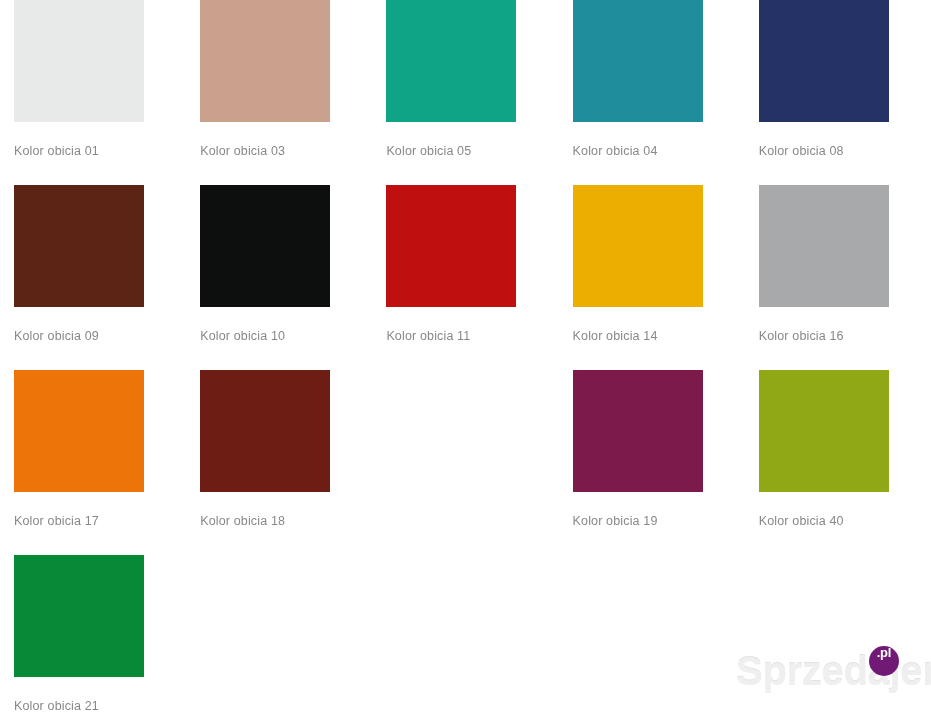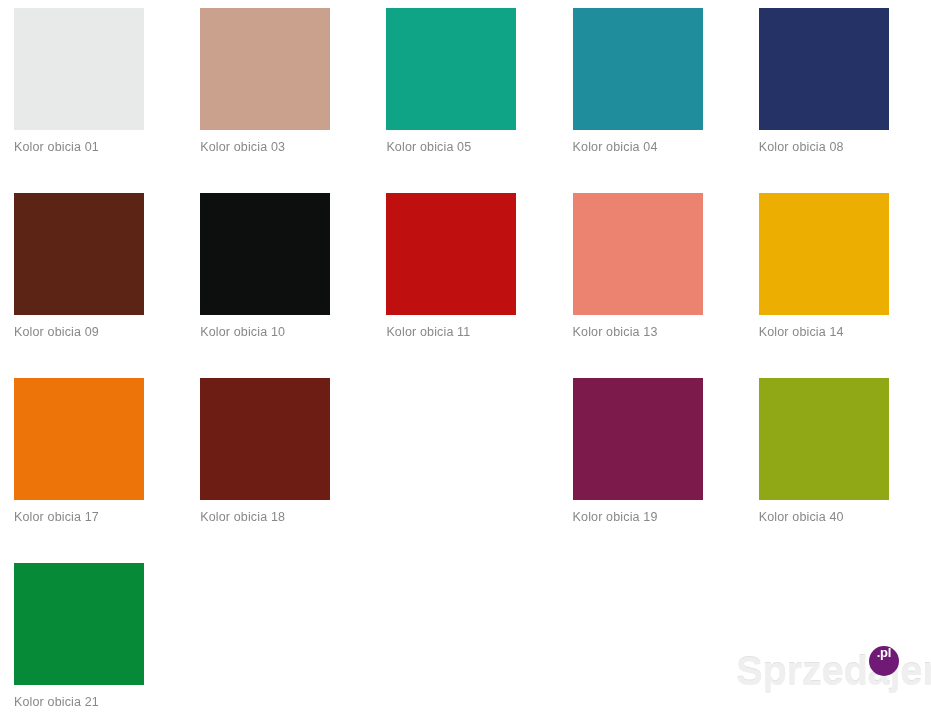--- a/index.html
+++ b/index.html
@@ -27,25 +27,26 @@
     left: 0;
     width: 931px;
     display: flex;
     flex-wrap: wrap;
     align-content: flex-start;
   }
 
   .swatch-cell {
     width: 186.2px;
     height: 185px;
-    padding-top: 8px;
+    padding-top: 0;
     padding-left: 14px;
     display: flex;
     flex-direction: column;
     align-items: flex-start;
+    gap: 12px;
   }
 
   .swatch-cell.empty {
     background: transparent;
   }
 
   .swatch-chip {
     width: 130px;
     height: 122px;
     display: block;
@@ -136,26 +137,26 @@
       </div>
       <div class="swatch-cell">
         <div class="swatch-chip" style="background: rgb(13, 15, 15);"></div>
         <div class="swatch-label">Kolor obicia 10</div>
       </div>
       <div class="swatch-cell">
         <div class="swatch-chip" style="background: rgb(191, 15, 15);"></div>
         <div class="swatch-label">Kolor obicia 11</div>
       </div>
       <div class="swatch-cell">
-        <div class="swatch-chip" style="background: rgb(236, 130, 112);"></div>
-        <div class="swatch-label">Kolor obicia 13</div>
+        <div class="swatch-chip" style="background: rgb(236, 174, 0);"></div>
+        <div class="swatch-label">Kolor obicia 14</div>
       </div>
       <div class="swatch-cell">
-        <div class="swatch-chip" style="background: rgb(236, 174, 0);"></div>
-        <div class="swatch-label">Kolor obicia 14</div>
+        <div class="swatch-chip" style="background: rgb(168, 169, 171);"></div>
+        <div class="swatch-label">Kolor obicia 16</div>
       </div>
       <div class="swatch-cell">
         <div class="swatch-chip" style="background: rgb(236, 116, 8);"></div>
         <div class="swatch-label">Kolor obicia 17</div>
       </div>
       <div class="swatch-cell">
         <div class="swatch-chip" style="background: rgb(110, 29, 21);"></div>
         <div class="swatch-label">Kolor obicia 18</div>
       </div>
       <div class="swatch-cell empty"></div>

